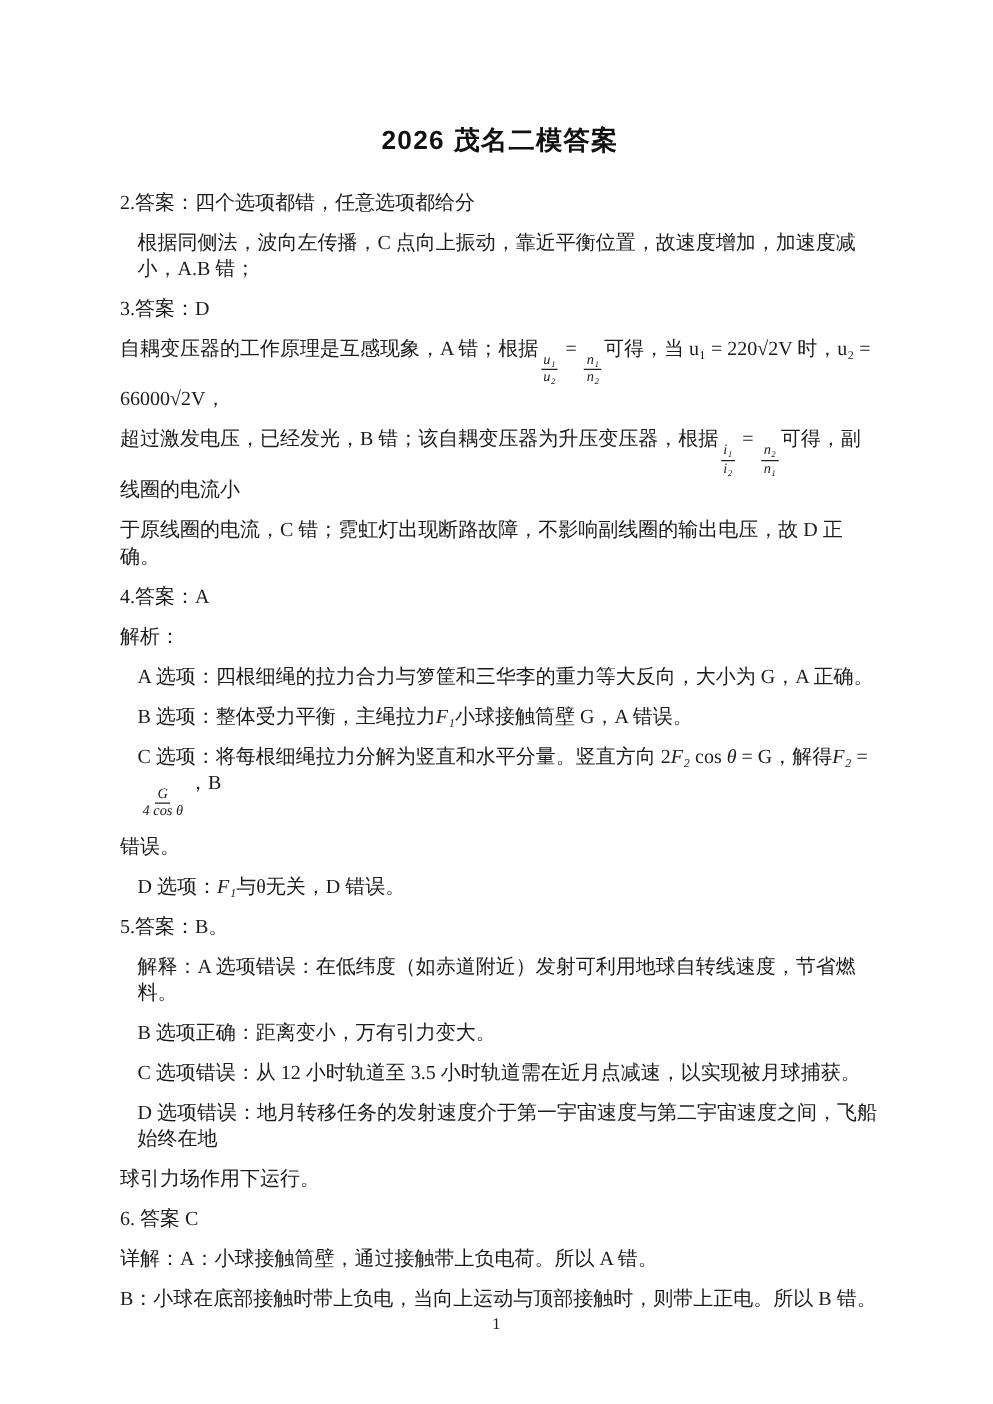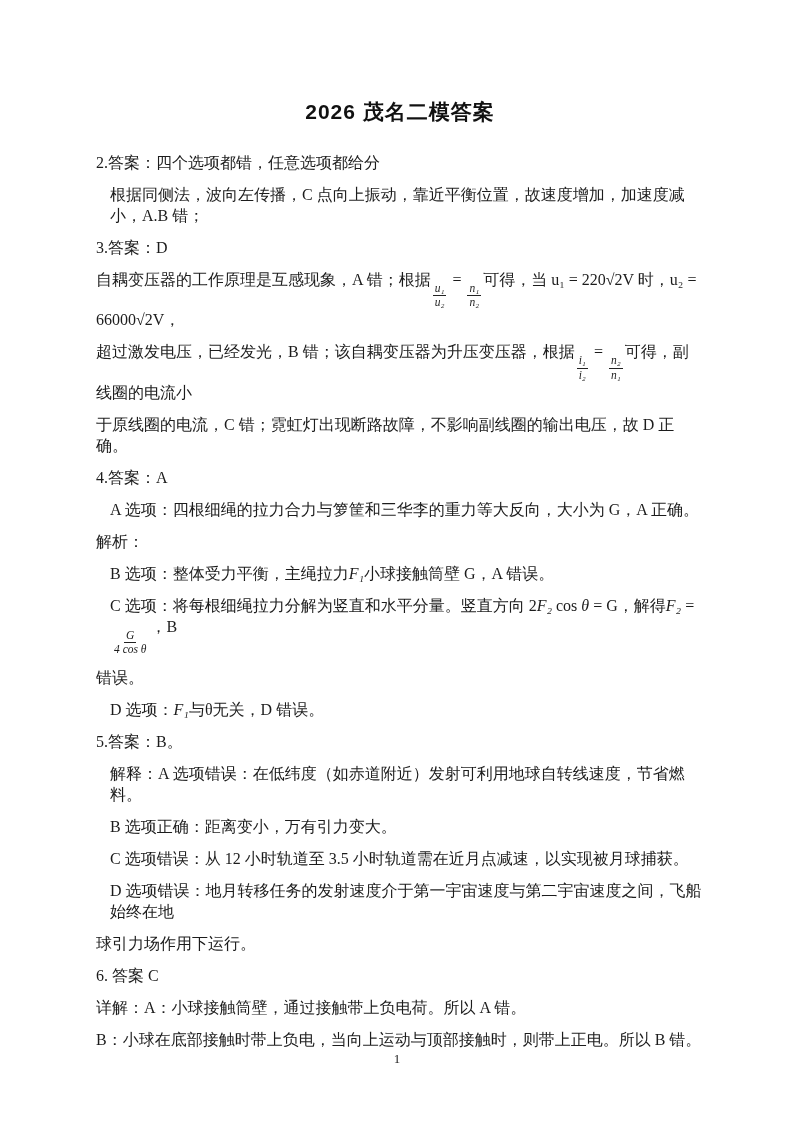--- a/index.html
+++ b/index.html
@@ -84,22 +84,22 @@
           </span><span>可得，当 u₁ = 220√2V 时，u₂ = 66000√2V，</span></p>
         <p class="para indent-0"><span>超过激发电压，已经发光，B 错；该自耦变压器为升压变压器，根据</span><span class="frac">
             <span class="num">i₁</span>
             <span class="den">i₂</span>
           </span><span> = </span><span class="frac">
             <span class="num">n₂</span>
             <span class="den">n₁</span>
           </span><span>可得，副线圈的电流小</span></p>
         <p class="para indent-0"><span>于原线圈的电流，C 错；霓虹灯出现断路故障，不影响副线圈的输出电压，故 D 正确。</span></p>
         <p class="para indent-0"><span>4.答案：A</span></p>
+        <p class="para indent-0"><span>解析：</span></p>
         <p class="para indent-1"><span>A 选项：四根细绳的拉力合力与箩筐和三华李的重力等大反向，大小为 G，A 正确。</span></p>
-        <p class="para indent-0"><span>解析：</span></p>
         <p class="para indent-1"><span>B 选项：整体受力平衡，主绳拉力</span><span class="mi">F₁</span><span>小球接触筒壁 G，A 错误。</span></p>
         <p class="para indent-1"><span>C 选项：将每根细绳拉力分解为竖直和水平分量。竖直方向 2</span><span class="mi">F₂</span><span> cos </span><span class="mi">θ</span><span> = G，解得</span><span class="mi">F₂</span><span> = </span><span class="frac">
             <span class="num">G</span>
             <span class="den">4 cos θ</span>
           </span><span>，B</span></p>
         <p class="para indent-0"><span>错误。</span></p>
         <p class="para indent-1"><span>D 选项：</span><span class="mi">F₁</span><span>与θ无关，D 错误。</span></p>
         <p class="para indent-0"><span>5.答案：B。</span></p>
         <p class="para indent-1"><span>解释：A 选项错误：在低纬度（如赤道附近）发射可利用地球自转线速度，节省燃料。</span></p>
         <p class="para indent-1"><span>B 选项正确：距离变小，万有引力变大。</span></p>

